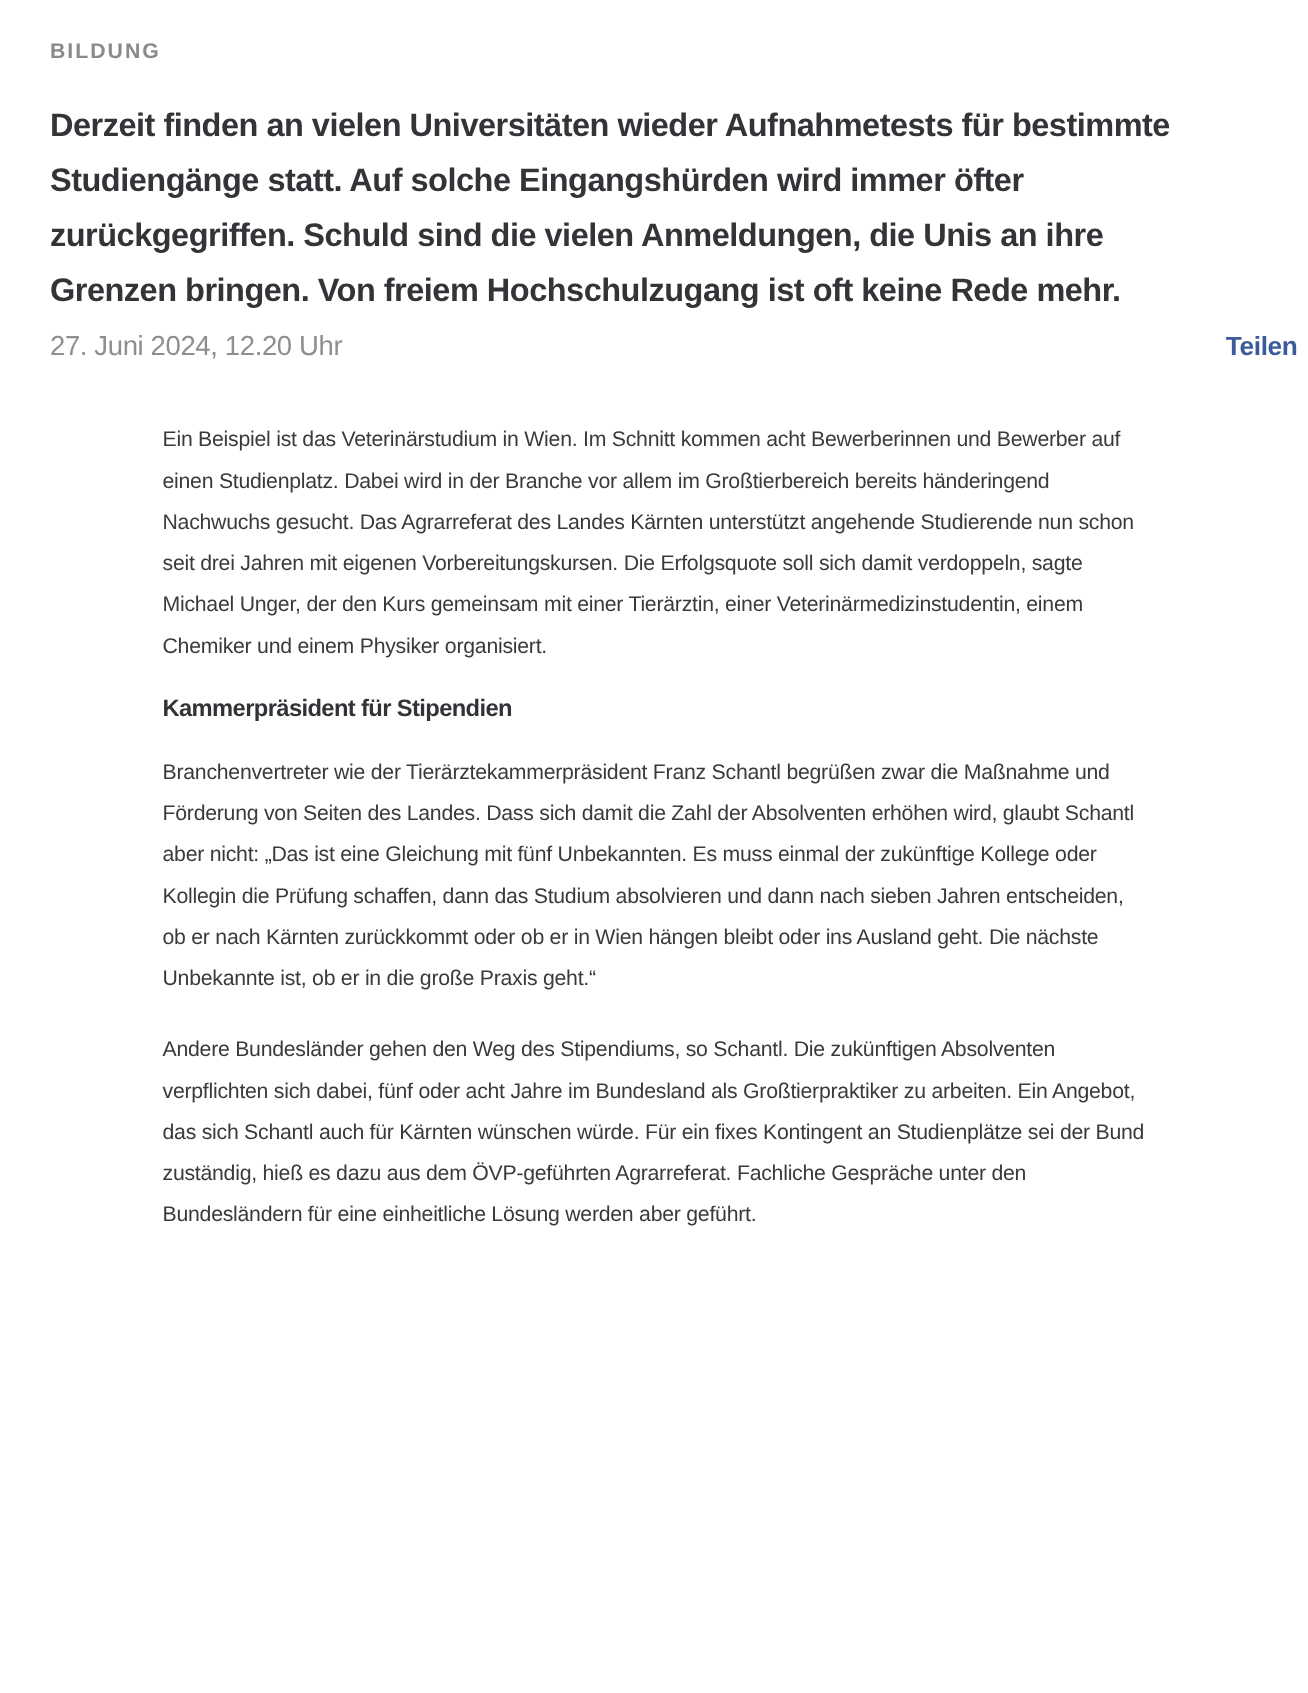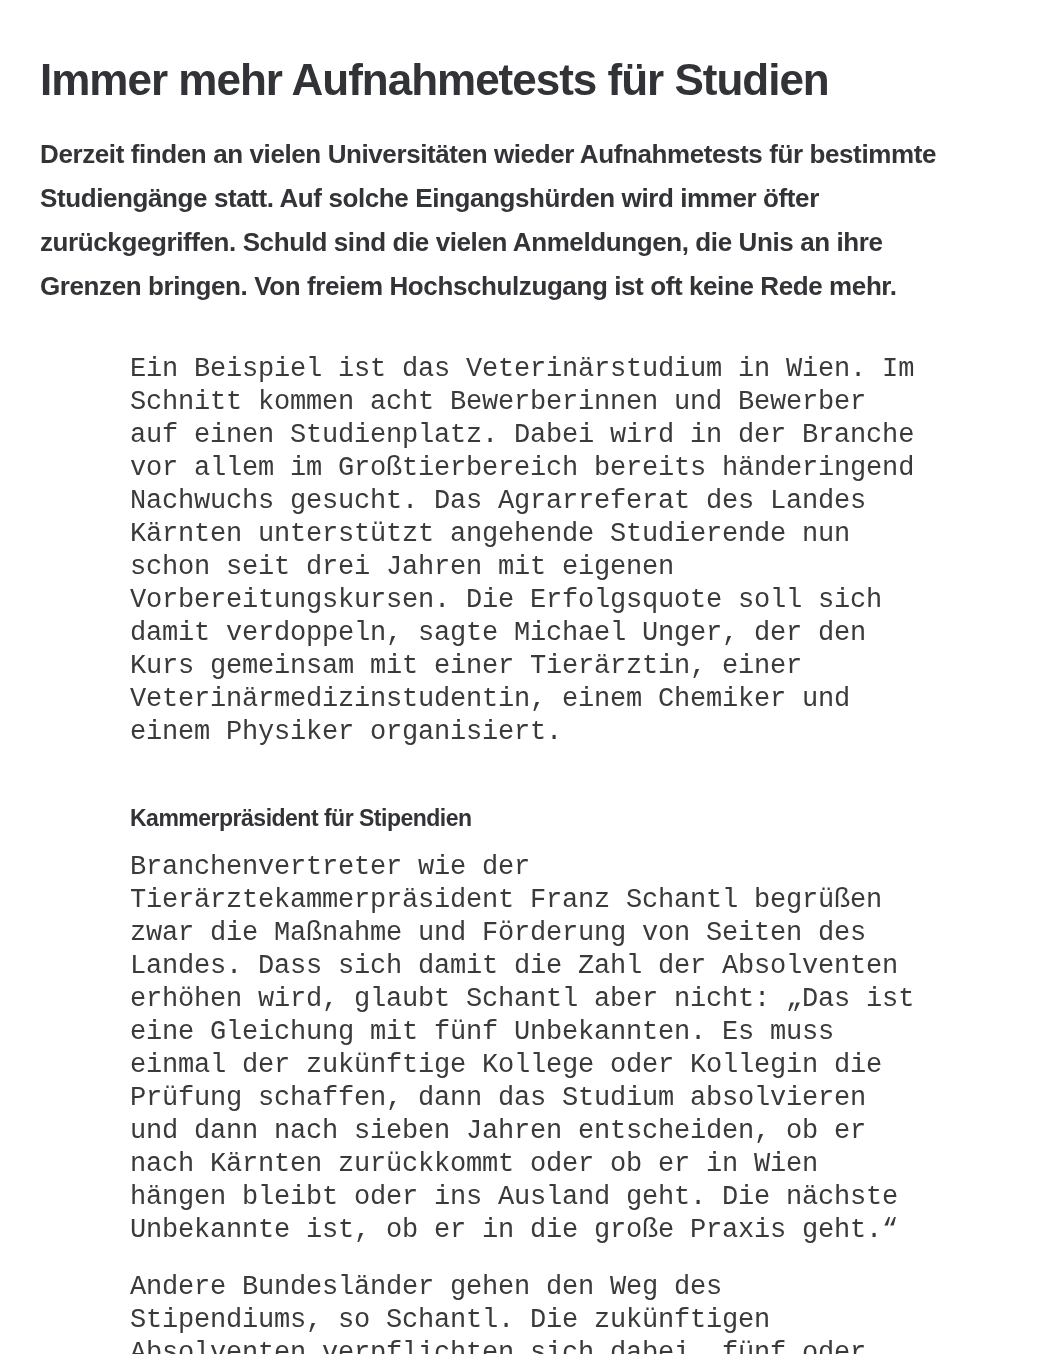--- a/index.html
+++ b/index.html
@@ -66,47 +66,50 @@
     color: #3b5b9a;
     text-decoration: none;
     cursor: pointer;
   }
   .article-body {
     margin-top: 45px;
     margin-left: 130px;
     width: 786px;
   }
   .body-paragraph {
-    font-size: 27px;
+    font-size: 17px;
     line-height: 33px;
     letter-spacing: -0.2px;
     font-weight: 400;
     color: #3a3a3c;
-    font-family: Liberation Mono, monospace;
   }
   .body-paragraph + .body-paragraph { margin-top: 24px; }
   .subheading {
-    margin-top: 52px;
+    margin-top: 18px;
     margin-bottom: 16px;
-    font-size: 23px;
+    font-size: 19px;
     line-height: 34px;
     font-weight: 800;
     letter-spacing: -0.5px;
     color: #323337;
   }
 </style>
 </head>
 <body>
 
 <div class="page">
   <header class="header-inner">
-    <h1 class="headline">Immer mehr Aufnahmetests für Studien</h1>
+    <div class="kicker">BILDUNG</div>
     <p class="lead">Derzeit finden an vielen Universitäten wieder Aufnahmetests für bestimmte Studiengänge statt. Auf solche Eingangshürden wird immer öfter zurückgegriffen. Schuld sind die vielen Anmeldungen, die Unis an ihre Grenzen bringen. Von freiem Hochschulzugang ist oft keine Rede mehr.</p>
   </header>
 
+  <div class="meta-row">
+    <span class="pub-date">27. Juni 2024, 12.20 Uhr</span>
+    <a class="share-link" href="#">Teilen</a>
+  </div>
 
   <section class="article-body">
     <p class="body-paragraph">Ein Beispiel ist das Veterinärstudium in Wien. Im Schnitt kommen acht Bewerberinnen und Bewerber auf einen Studienplatz. Dabei wird in der Branche vor allem im Großtierbereich bereits händeringend Nachwuchs gesucht. Das Agrarreferat des Landes Kärnten unterstützt angehende Studierende nun schon seit drei Jahren mit eigenen Vorbereitungskursen. Die Erfolgsquote soll sich damit verdoppeln, sagte Michael Unger, der den Kurs gemeinsam mit einer Tierärztin, einer Veterinärmedizinstudentin, einem Chemiker und einem Physiker organisiert.</p>
     <h2 class="subheading">Kammerpräsident für Stipendien</h2>
     <p class="body-paragraph">Branchenvertreter wie der Tierärztekammerpräsident Franz Schantl begrüßen zwar die Maßnahme und Förderung von Seiten des Landes. Dass sich damit die Zahl der Absolventen erhöhen wird, glaubt Schantl aber nicht: „Das ist eine Gleichung mit fünf Unbekannten. Es muss einmal der zukünftige Kollege oder Kollegin die Prüfung schaffen, dann das Studium absolvieren und dann nach sieben Jahren entscheiden, ob er nach Kärnten zurückkommt oder ob er in Wien hängen bleibt oder ins Ausland geht. Die nächste Unbekannte ist, ob er in die große Praxis geht.“</p>
     <p class="body-paragraph">Andere Bundesländer gehen den Weg des Stipendiums, so Schantl. Die zukünftigen Absolventen verpflichten sich dabei, fünf oder acht Jahre im Bundesland als Großtierpraktiker zu arbeiten. Ein Angebot, das sich Schantl auch für Kärnten wünschen würde. Für ein fixes Kontingent an Studienplätze sei der Bund zuständig, hieß es dazu aus dem ÖVP-geführten Agrarreferat. Fachliche Gespräche unter den Bundesländern für eine einheitliche Lösung werden aber geführt.</p>
   </section>
 </div>
 
 </body></html>

